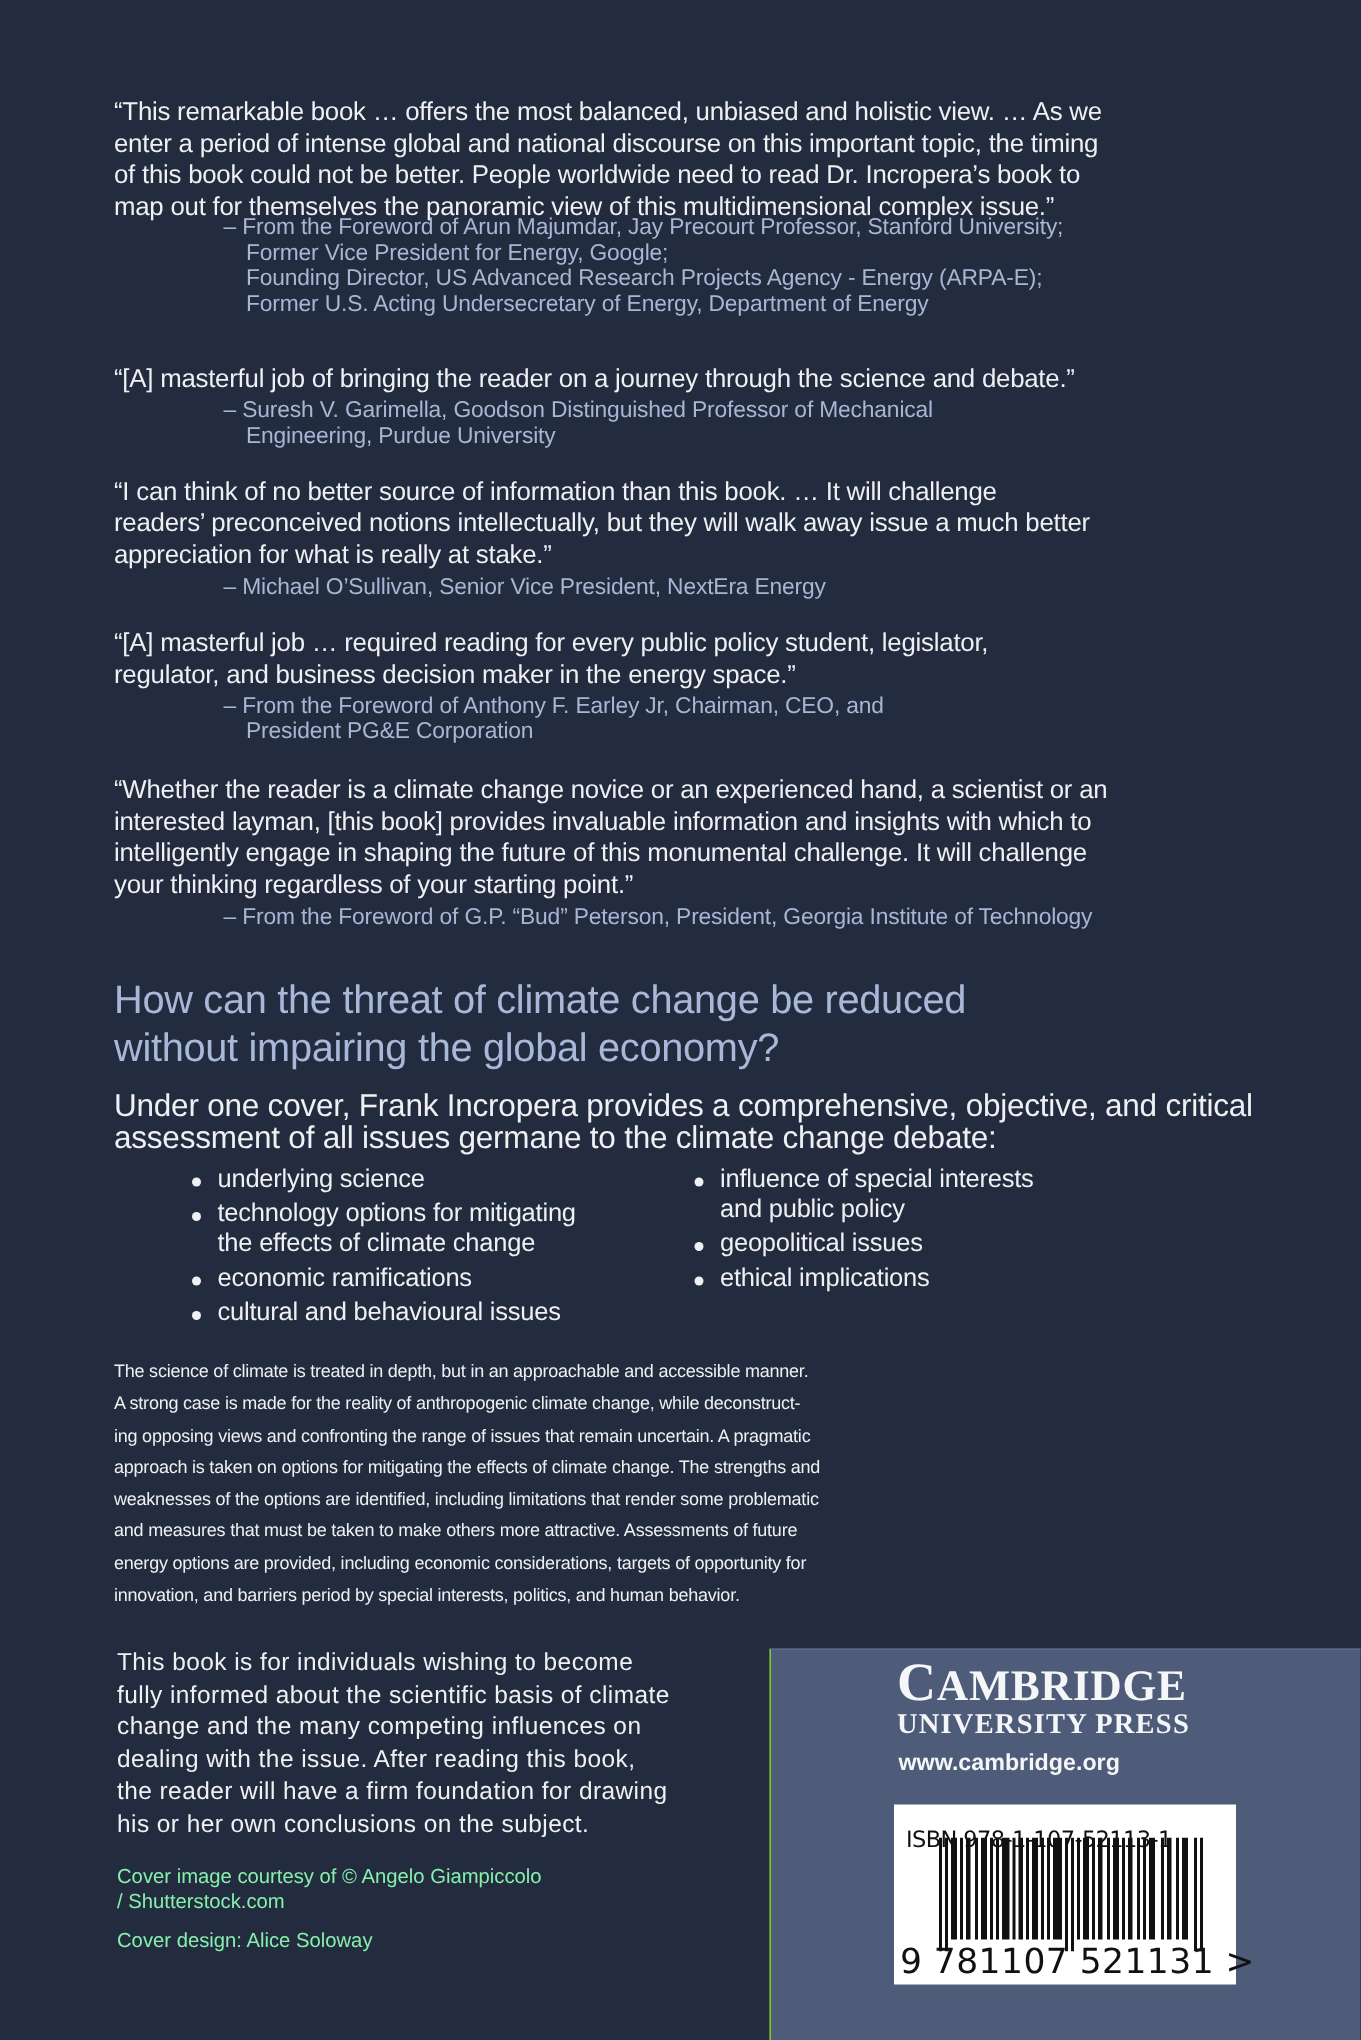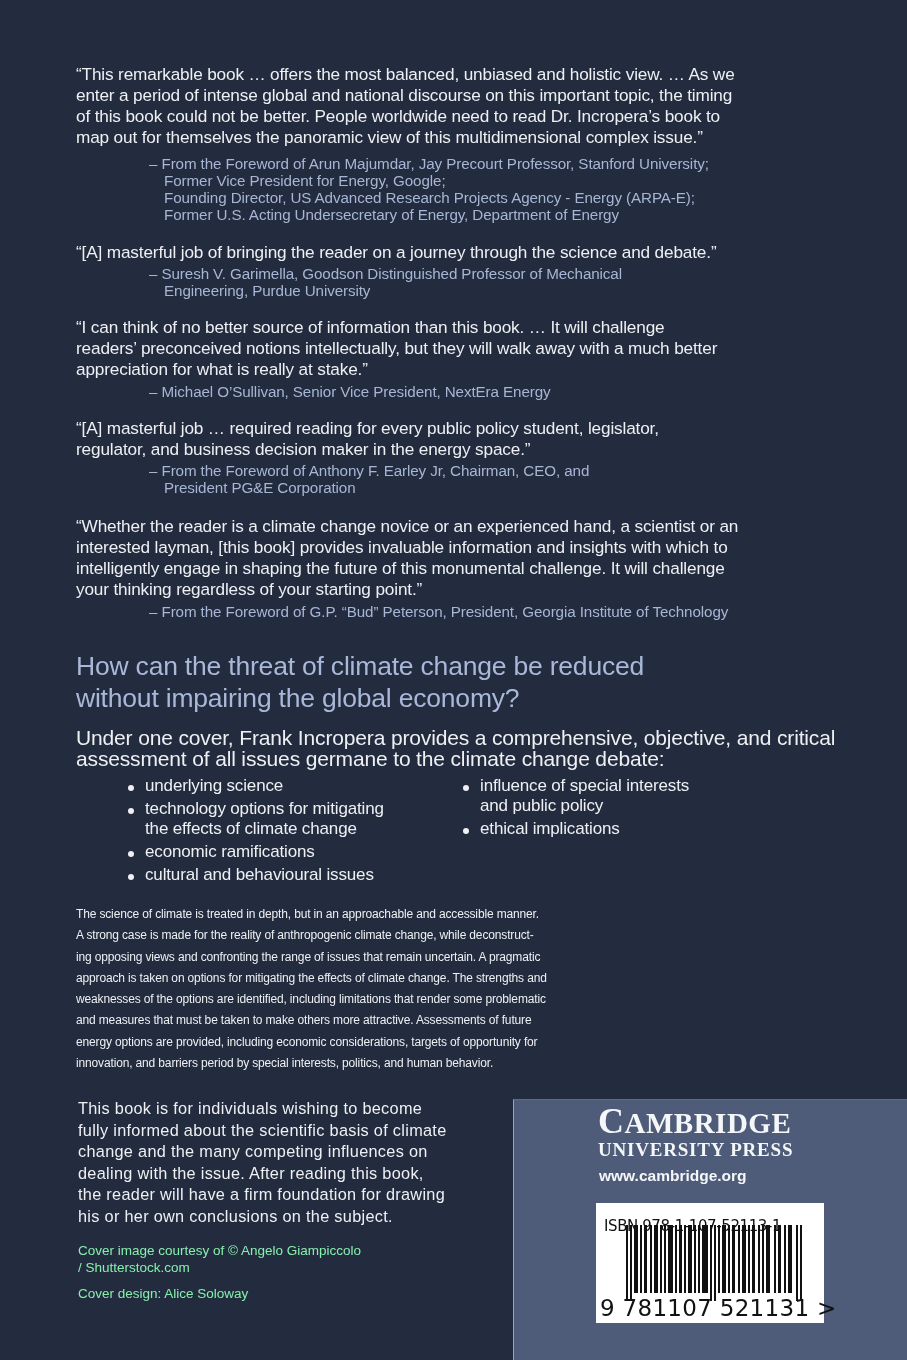--- a/index.html
+++ b/index.html
@@ -101,38 +101,38 @@
 <body>
 
 <div class="page">
 
   <div class="quote" style="top:64px;">
     <div>“This remarkable book … offers the most balanced, unbiased and holistic view. … As we</div>
     <div>enter a period of intense global and national discourse on this important topic, the timing</div>
     <div>of this book could not be better. People worldwide need to read Dr. Incropera’s book to</div>
     <div>map out for themselves the panoramic view of this multidimensional complex issue.”</div>
   </div>
-  <div class="attr" style="top:155px;">
+  <div class="attr" style="top:143px;">
     <span style="display:block">– From the Foreword of Arun Majumdar, Jay Precourt Professor, Stanford University;</span>
     <span class="cont">Former Vice President for Energy, Google;</span>
     <span class="cont">Founding Director, US Advanced Research Projects Agency - Energy (ARPA-E);</span>
     <span class="cont">Former U.S. Acting Undersecretary of Energy, Department of Energy</span>
   </div>
 
   <div class="quote" style="top:242px;">
     <div>“[A] masterful job of bringing the reader on a journey through the science and debate.”</div>
   </div>
   <div class="attr" style="top:265px;">
     <span style="display:block">– Suresh V. Garimella, Goodson Distinguished Professor of Mechanical</span>
     <span class="cont">Engineering, Purdue University</span>
   </div>
 
   <div class="quote" style="top:317px;">
     <div>“I can think of no better source of information than this book. … It will challenge</div>
-    <div>readers’ preconceived notions intellectually, but they will walk away with a much better</div>
+    <div>readers’ preconceived notions intellectually, but they will walk away issue a much better</div>
     <div>appreciation for what is really at stake.”</div>
   </div>
   <div class="attr" style="top:383px;">
     <span style="display:block">– Michael O’Sullivan, Senior Vice President, NextEra Energy</span>
   </div>
 
   <div class="quote" style="top:418px;">
     <div>“[A] masterful job … required reading for every public policy student, legislator,</div>
     <div>regulator, and business decision maker in the energy space.”</div>
   </div>
@@ -179,20 +179,24 @@
       <div class="bitem" style="margin-top:3px;">
         <span class="dot"></span>
         <span class="bl">cultural and behavioural issues</span>
       </div>
     </div>
     <div class="bcol right">
       <div class="bitem">
         <span class="dot"></span>
         <span class="bl">influence of special interests</span>
         <span class="bl">and public policy</span>
+      </div>
+      <div class="bitem" style="margin-top:3px;">
+        <span class="dot"></span>
+        <span class="bl">geopolitical issues</span>
       </div>
       <div class="bitem" style="margin-top:3px;">
         <span class="dot"></span>
         <span class="bl">ethical implications</span>
       </div>
     </div>
   </div>
 
   <div class="body-para">
     <div>The science of climate is treated in depth, but in an approachable and accessible manner.</div>

